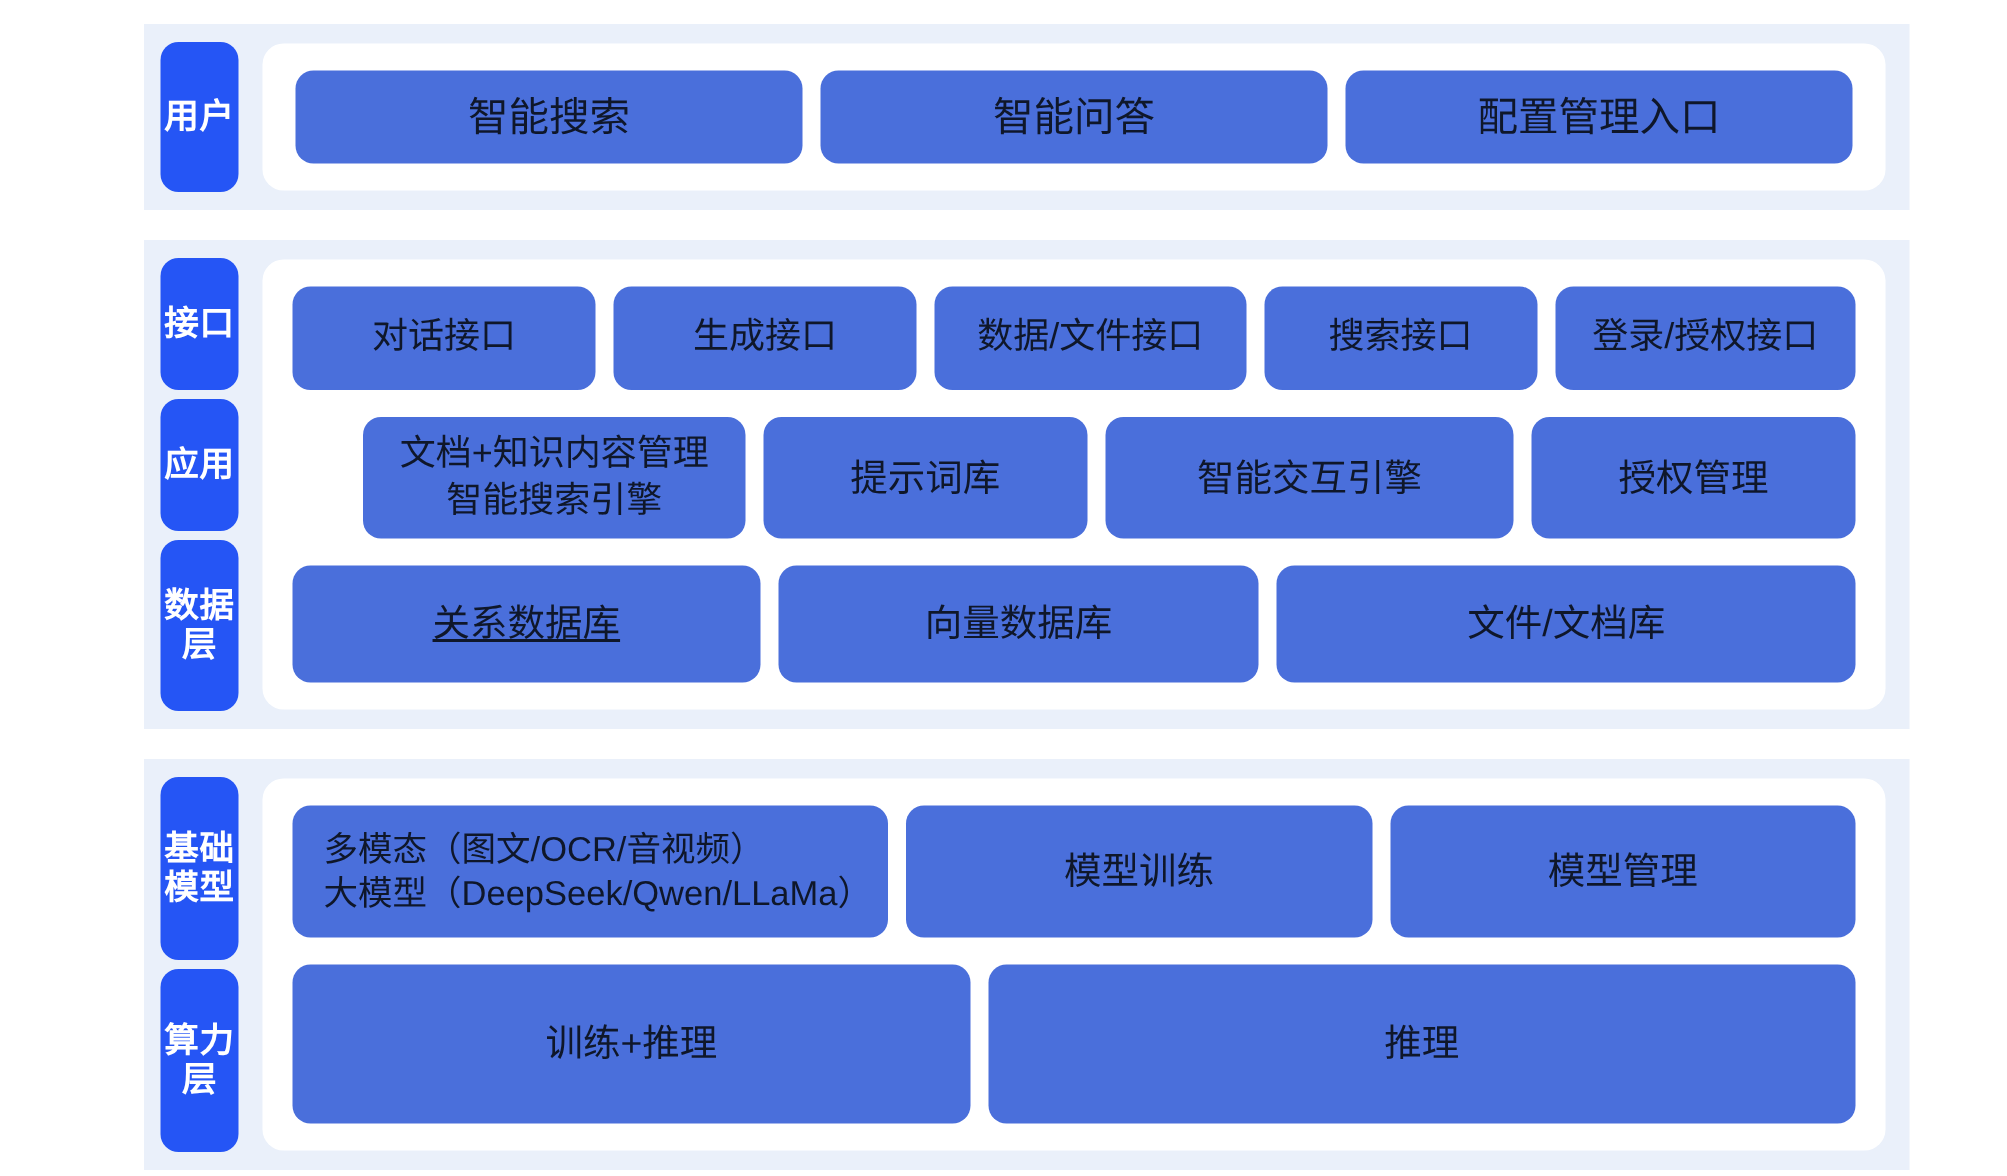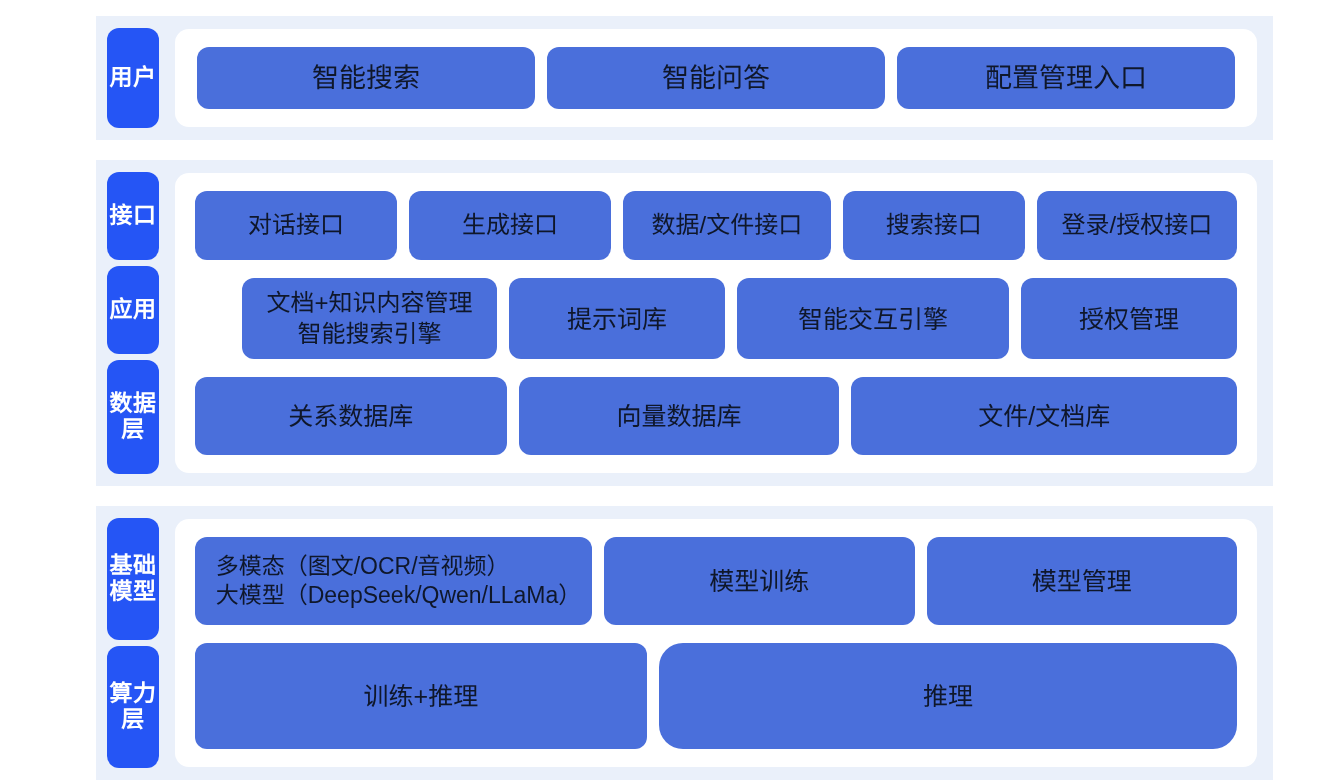--- a/index.html
+++ b/index.html
@@ -116,32 +116,32 @@
   .row-interface .n-search { flex: 0.92 1 0; }
   .row-interface .n-auth   { flex: 1.02 1 0; }
 
   
   .row-application .n-doc    { flex: 1.10 1 0; }
   .row-application .n-engine { flex: 1.18 1 0; }
   .row-application .n-prompt { flex: 0.92 1 0; }
   .row-application .n-grant  { flex: 0.92 1 0; }
 
   
-  .row-data .n-rdb  { flex: 1.00 1 0; }
+  .row-data .n-rdb  { flex: 1.00 1 0; text-decoration: underline; }
   .row-data .n-vdb  { flex: 1.03 1 0; }
   .row-data .n-fdb  { flex: 1.25 1 0; }
 
   
   .row-model .n-multimodal { flex: 1.26 1 0; }
   .row-model .n-train      { flex: 1.00 1 0; }
   .row-model .n-manage     { flex: 1.00 1 0; }
 
   
   .row-compute .n-trainrea { flex: 1.00 1 0; }
-  .row-compute .n-reason   { flex: 1.29 1 0; border-radius: 24px; }
+  .row-compute .n-reason   { flex: 1.29 1 0; }
 
   
   .band-app .row-interface   { flex: 0.86 1 0; }
   .band-app .row-application { flex: 1.00 1 0; }
   .band-app .row-data        { flex: 0.97 1 0; }
 
   .band-infra .row-model   { flex: 0.92 1 0; }
   .band-infra .row-compute { flex: 1.10 1 0; }
 
   

